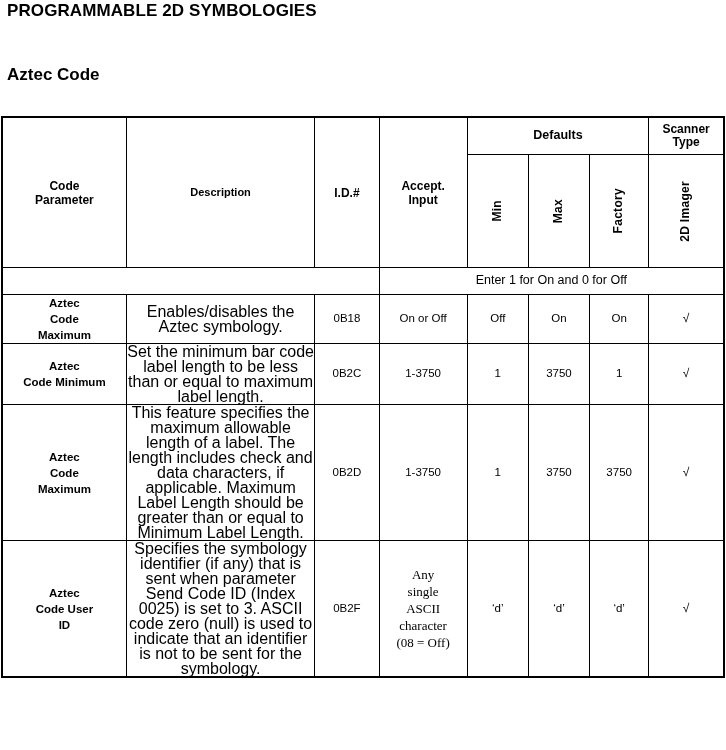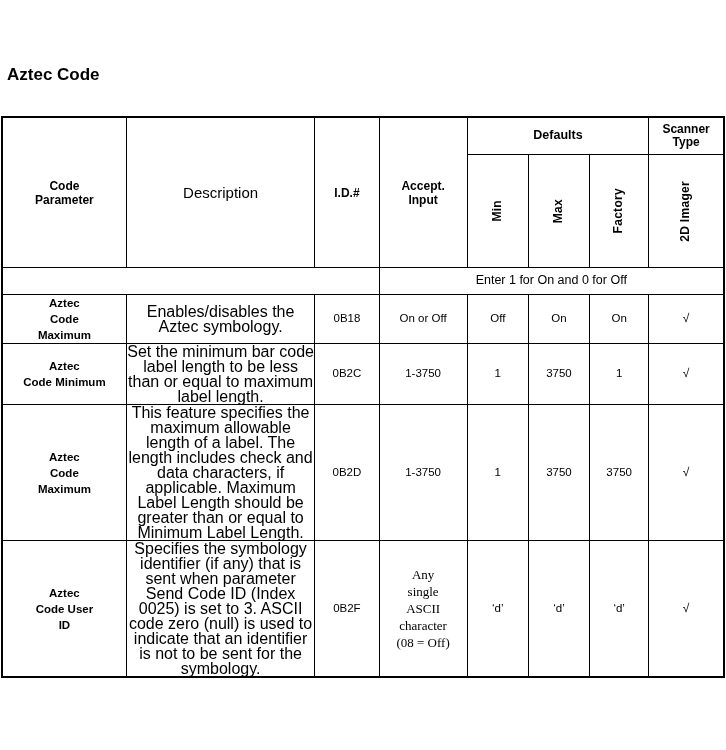--- a/index.html
+++ b/index.html
@@ -63,22 +63,22 @@
   table.spec {
     border: 2px solid #000000;
   }
 
   .hdr {
     font-weight: bold;
     font-size: 12px;
     line-height: 14px;
   }
   .hdr-desc {
-    font-weight: normal;
-    font-size: 15px;
+    font-weight: bold;
+    font-size: 11px;
   }
   .hdr-defaults {
     font-weight: bold;
     font-size: 12.5px;
   }
   .hdr-scanner {
     font-weight: bold;
     font-size: 12px;
     line-height: 13px;
   }
@@ -131,20 +131,21 @@
   .check {
     font-size: 12px;
   }
   .h-top { height: 36px; }
 </style>
 </head>
 <body>
 
 <div class="page">
 
+  <div class="doc-title">PROGRAMMABLE 2D SYMBOLOGIES</div>
   <div class="section-title">Aztec Code</div>
 
   <div class="table-wrap">
     <table class="spec">
       <colgroup>
         <col style="width:124px">
         <col style="width:188px">
         <col style="width:64px">
         <col style="width:88px">
         <col style="width:61px">

